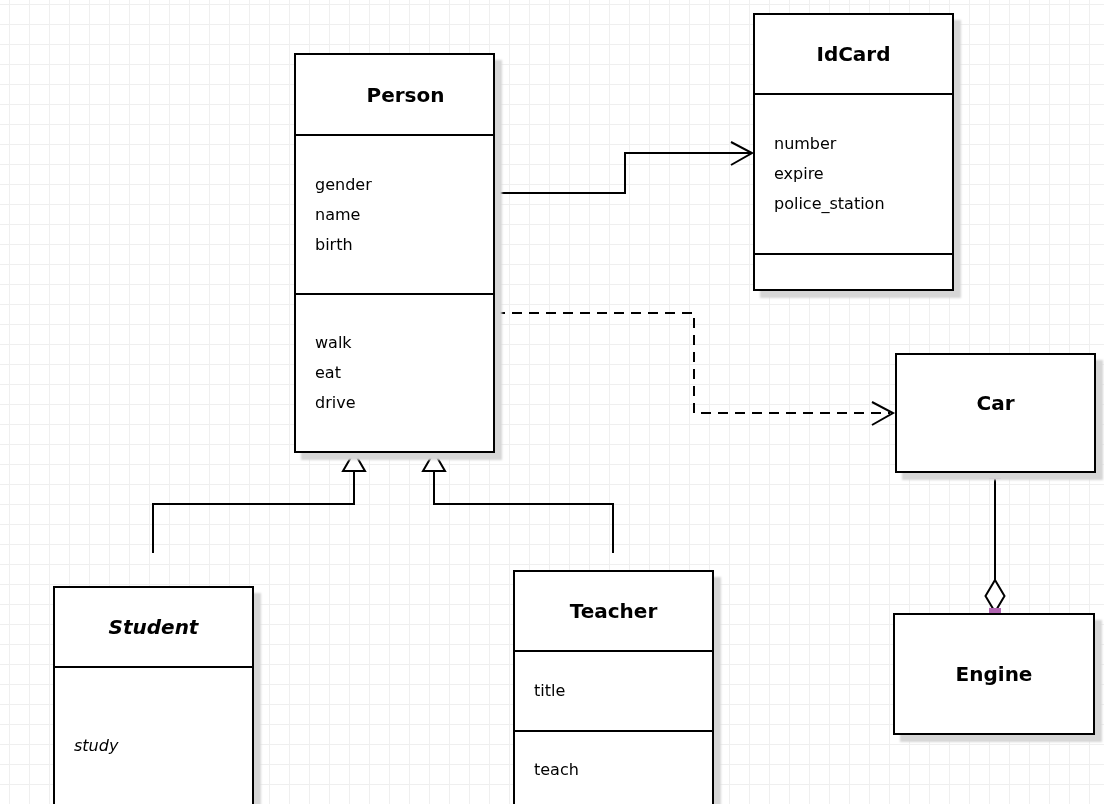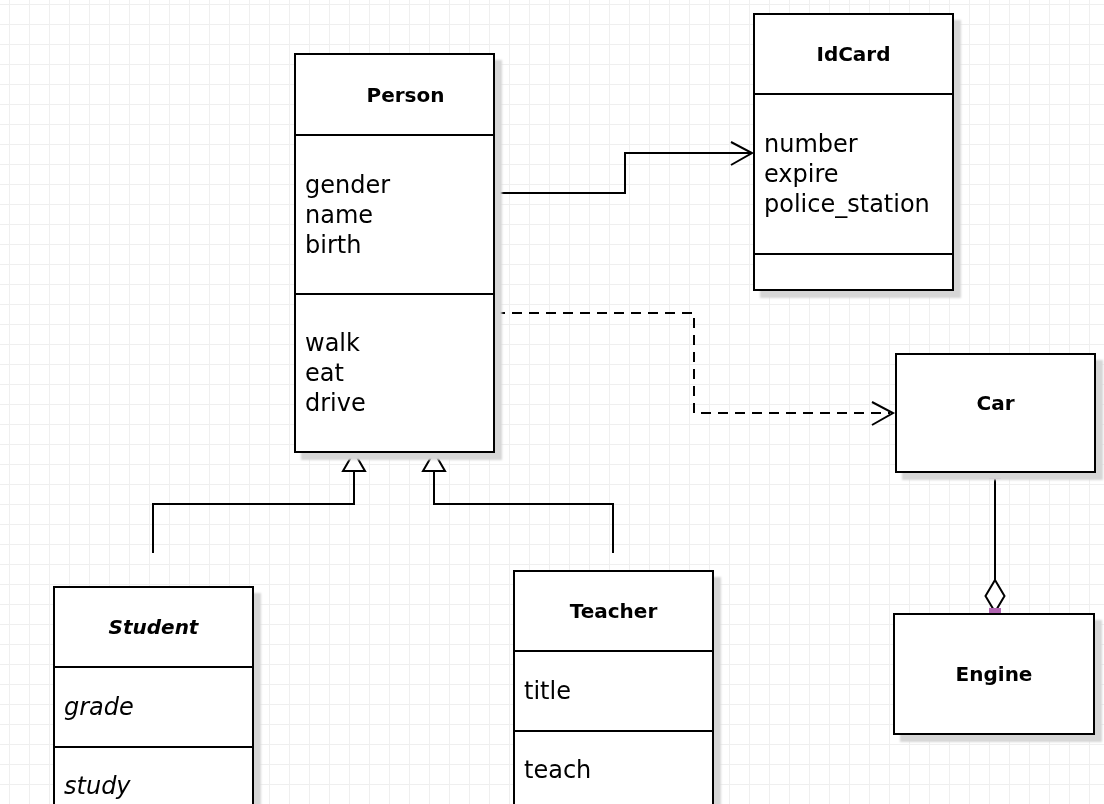--- a/index.html
+++ b/index.html
@@ -45,22 +45,22 @@
     font-size: 20px;
     color: #000000;
     flex: 0 0 auto;
   }
   .uml-compartment {
     box-sizing: border-box;
     border-top: 2px solid #000000;
     display: flex;
     flex-direction: column;
     justify-content: center;
-    padding-left: 9px;
-    font-size: 24px;
+    padding-left: 19px;
+    font-size: 16px;
     line-height: 30px;
     color: #000000;
   }
   .uml-compartment.grow { flex: 1 1 auto; }
   .member { white-space: nowrap; }
 
   
   #node-person  { left: 294px; top: 53px;  width: 201px; height: 400px; }
   #node-person  .uml-title { height: 79px; padding-left: 22px; }
   #node-person  .c-attrs   { height: 159px; }
@@ -132,23 +132,20 @@
     <div class="uml-compartment c-attrs">
       <div class="member">number</div>
       <div class="member">expire</div>
       <div class="member">police_station</div>
     </div>
     <div class="uml-compartment grow"></div>
   </div>
 
   <div class="uml-class" id="node-student">
     <div class="uml-title">Student</div>
-    <div class="uml-compartment c-attrs">
-      <div class="member">grade</div>
-    </div>
     <div class="uml-compartment grow">
       <div class="member">study</div>
     </div>
   </div>
 
   <div class="uml-class" id="node-teacher">
     <div class="uml-title">Teacher</div>
     <div class="uml-compartment c-attrs">
       <div class="member">title</div>
     </div>

